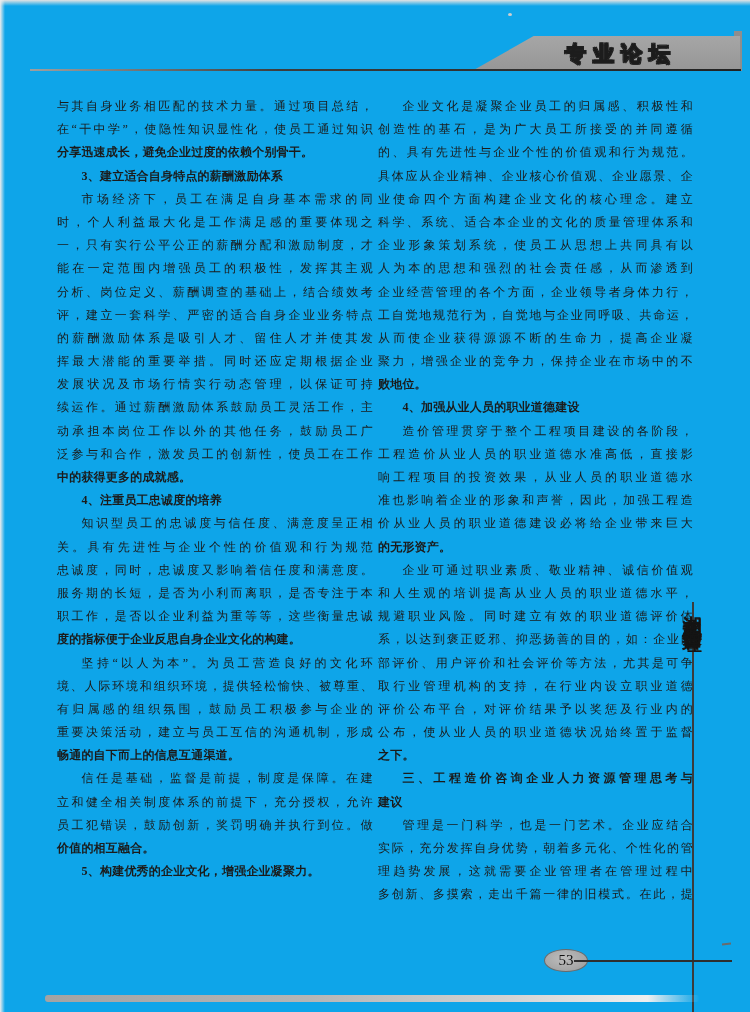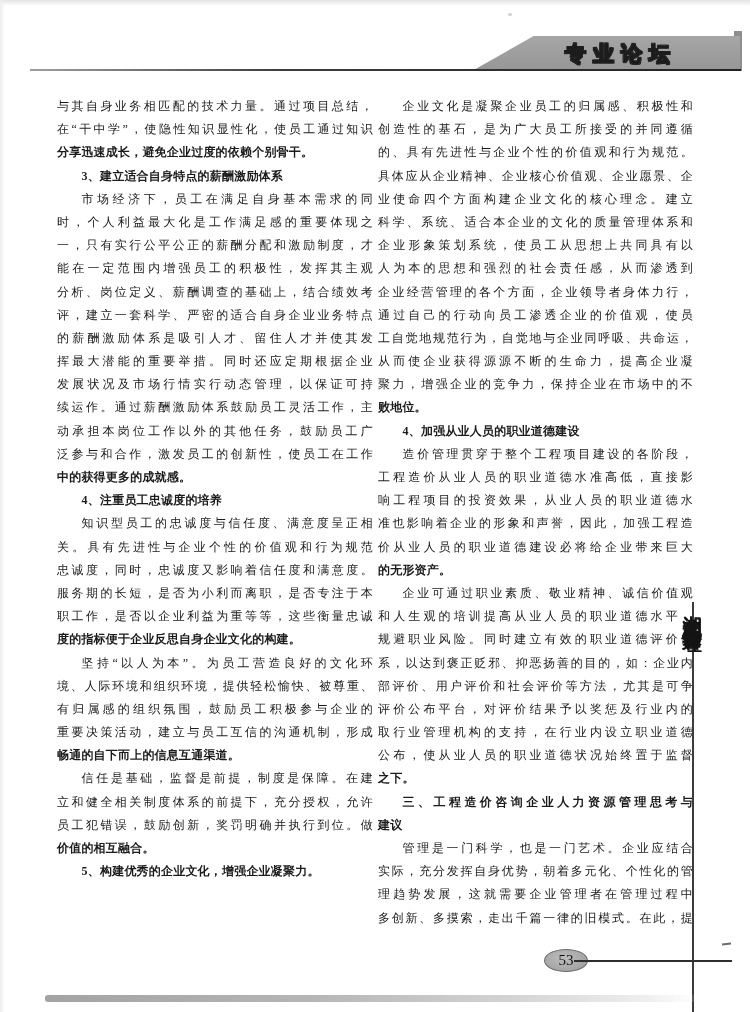--- a/index.html
+++ b/index.html
@@ -1,18 +1,18 @@
 <!DOCTYPE html>
 <html lang="zh"><head>
 <meta charset="utf-8">
 <style>
   html,body{margin:0;padding:0;background:#e9e9e9;}
   .page{
     position:relative;width:750px;height:1012px;margin:0 auto;
-    background:#ffffff;overflow:hidden;
+    background:#0ea5e9;overflow:hidden;
     font-family:"Liberation Serif","DejaVu Serif",serif;
     color:#1b1b1b;
   }
   
   .scan-top{position:absolute;left:0;top:0;width:750px;height:6px;
     background:linear-gradient(to bottom,#e3e3e3,rgba(255,255,255,0));}
   .scan-left{position:absolute;left:0;top:0;width:5px;height:1012px;
     background:linear-gradient(to right,#ededed,rgba(255,255,255,0));}
   
   .banner-cap{position:absolute;left:734px;top:31px;width:8px;height:40px;background:#8e8e8e;}
@@ -123,39 +123,38 @@
   <div class="column col-right">
       <div class="line i">企业文化是凝聚企业员工的归属感、积极性和</div>
       <div class="line">创造性的基石，是为广大员工所接受的并同遵循</div>
       <div class="line">的、具有先进性与企业个性的价值观和行为规范。</div>
       <div class="line">具体应从企业精神、企业核心价值观、企业愿景、企</div>
       <div class="line">业使命四个方面构建企业文化的核心理念。建立</div>
       <div class="line">科学、系统、适合本企业的文化的质量管理体系和</div>
       <div class="line">企业形象策划系统，使员工从思想上共同具有以</div>
       <div class="line">人为本的思想和强烈的社会责任感，从而渗透到</div>
       <div class="line">企业经营管理的各个方面，企业领导者身体力行，</div>
-      <div class="line">通过自己的行动向员工渗透企业的价值观，使员</div>
       <div class="line">工自觉地规范行为，自觉地与企业同呼吸、共命运，</div>
       <div class="line">从而使企业获得源源不断的生命力，提高企业凝</div>
       <div class="line">聚力，增强企业的竞争力，保持企业在市场中的不</div>
       <div class="line s">败地位。</div>
       <div class="line b i s">4、加强从业人员的职业道德建设</div>
       <div class="line i">造价管理贯穿于整个工程项目建设的各阶段，</div>
       <div class="line">工程造价从业人员的职业道德水准高低，直接影</div>
       <div class="line">响工程项目的投资效果，从业人员的职业道德水</div>
       <div class="line">准也影响着企业的形象和声誉，因此，加强工程造</div>
       <div class="line">价从业人员的职业道德建设必将给企业带来巨大</div>
       <div class="line s">的无形资产。</div>
       <div class="line i">企业可通过职业素质、敬业精神、诚信价值观</div>
       <div class="line">和人生观的培训提高从业人员的职业道德水平，</div>
       <div class="line">规避职业风险。同时建立有效的职业道德评价体</div>
       <div class="line">系，以达到褒正贬邪、抑恶扬善的目的，如：企业内</div>
       <div class="line">部评价、用户评价和社会评价等方法，尤其是可争</div>
+      <div class="line">取行业管理机构的支持，在行业内设立职业道德</div>
       <div class="line">评价公布平台，对评价结果予以奖惩及行业内的</div>
-      <div class="line">取行业管理机构的支持，在行业内设立职业道德</div>
       <div class="line">公布，使从业人员的职业道德状况始终置于监督</div>
       <div class="line s">之下。</div>
       <div class="line b i">三、工程造价咨询企业人力资源管理思考与</div>
       <div class="line b s">建议</div>
       <div class="line i">管理是一门科学，也是一门艺术。企业应结合</div>
       <div class="line">实际，充分发挥自身优势，朝着多元化、个性化的管</div>
       <div class="line">理趋势发展，这就需要企业管理者在管理过程中</div>
       <div class="line">多创新、多摸索，走出千篇一律的旧模式。在此，提</div>
     </div>
 

